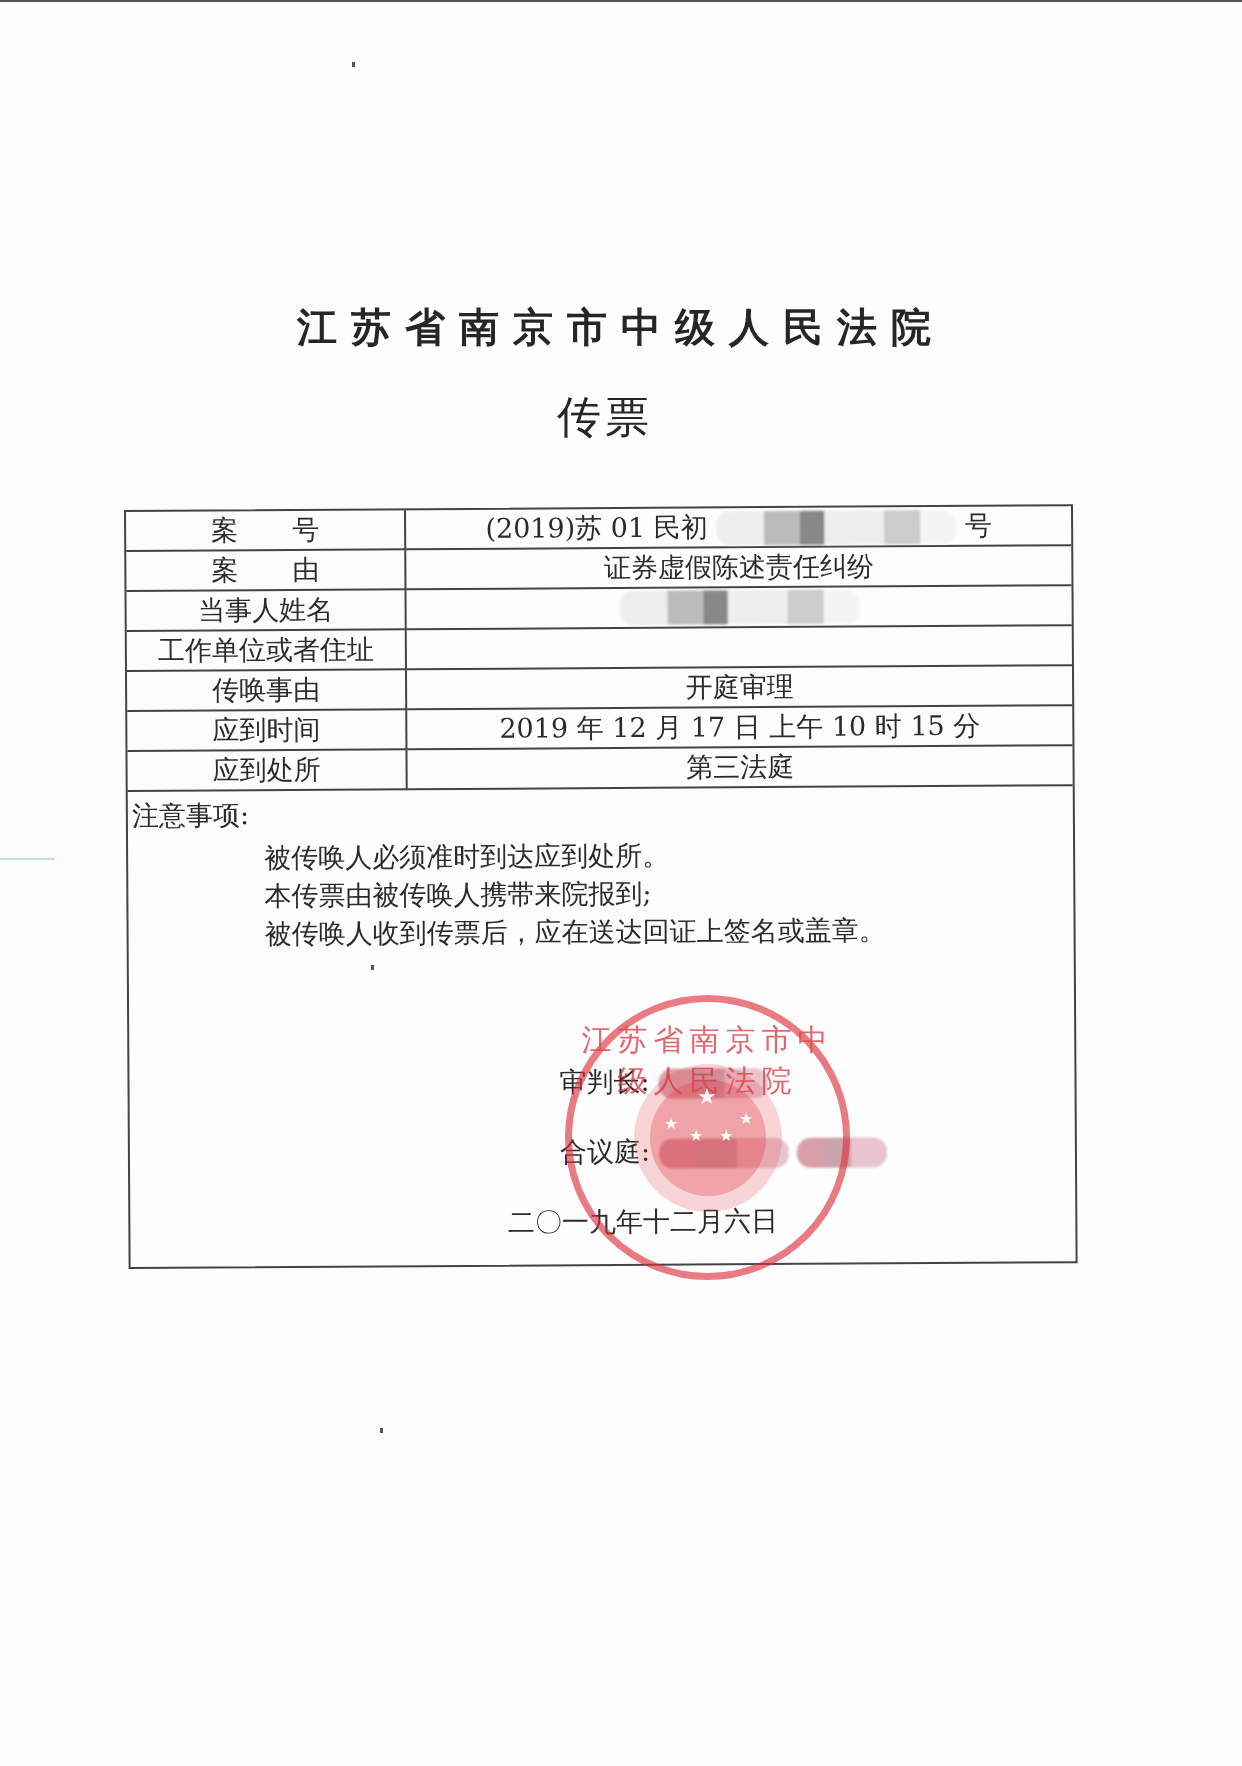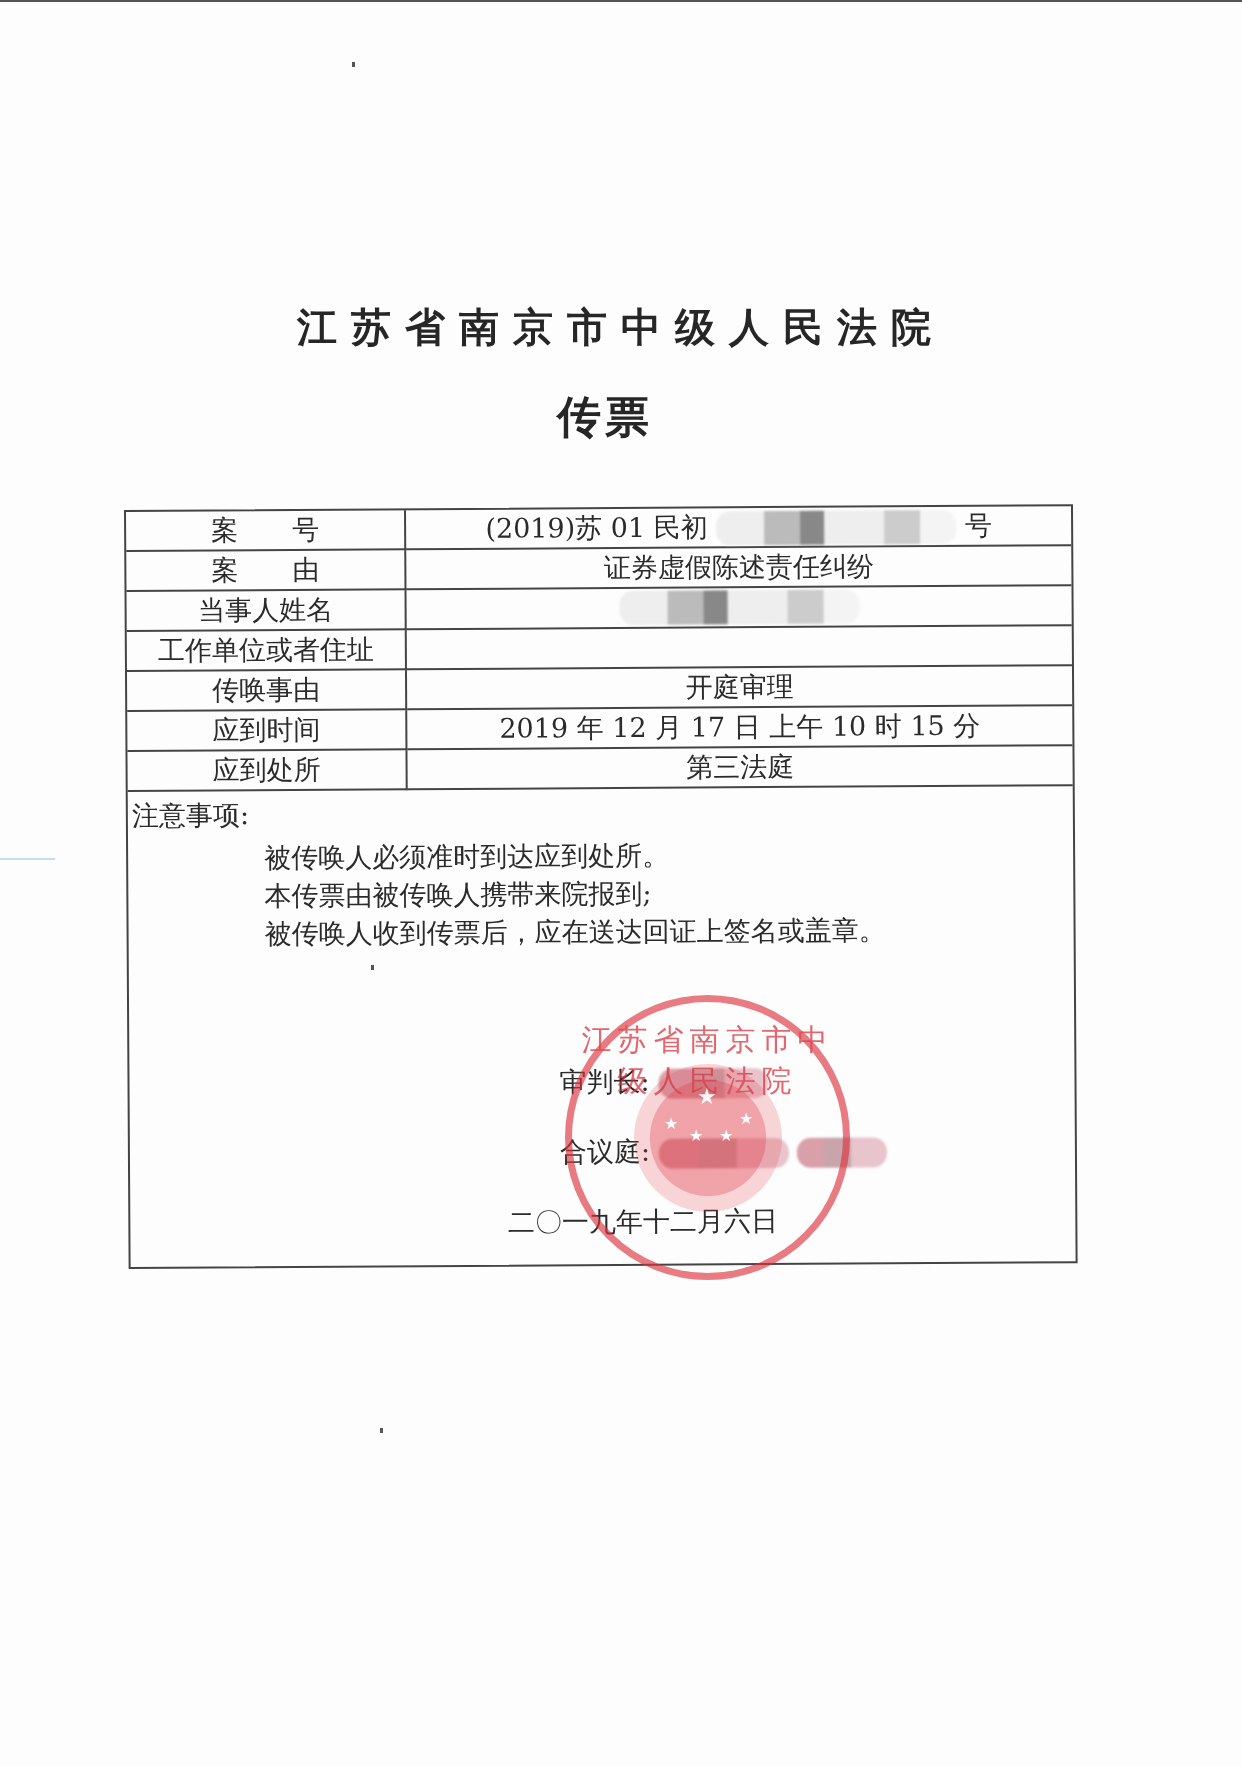--- a/index.html
+++ b/index.html
@@ -7,21 +7,21 @@
     width:1242px; height:1766px; background:#fdfdfd; position:relative; overflow:hidden;
     font-family:"DejaVu Serif","Liberation Serif",serif; color:#2b2b2b;
   }
   .topedge { position:absolute; left:0; top:0; width:1242px; height:2px; background:#555; }
   .title {
     position:absolute; left:0; width:1242px; text-align:center;
     top:300px; font-size:40px; letter-spacing:14px; font-weight:bold; color:#262626;
   }
   .subtitle {
     position:absolute; left:0; width:1210px; text-align:center;
-    top:388px; font-size:44px; letter-spacing:4px; font-weight:bold; color:#262626;
+    top:388px; font-size:44px; letter-spacing:4px; font-weight:normal; color:#262626;
   }
   .frame {
     position:absolute; left:124px; top:510px; width:945px; height:755px;
     border:2px solid #444; transform:rotate(-0.35deg); transform-origin:0 0;
   }
   table.info { width:100%; border-collapse:collapse; }
   table.info td {
     border-bottom:2px solid #444; height:38px; font-size:27px; text-align:center; padding:0;
   }
   table.info td.lbl { width:278px; border-right:2px solid #444; }

